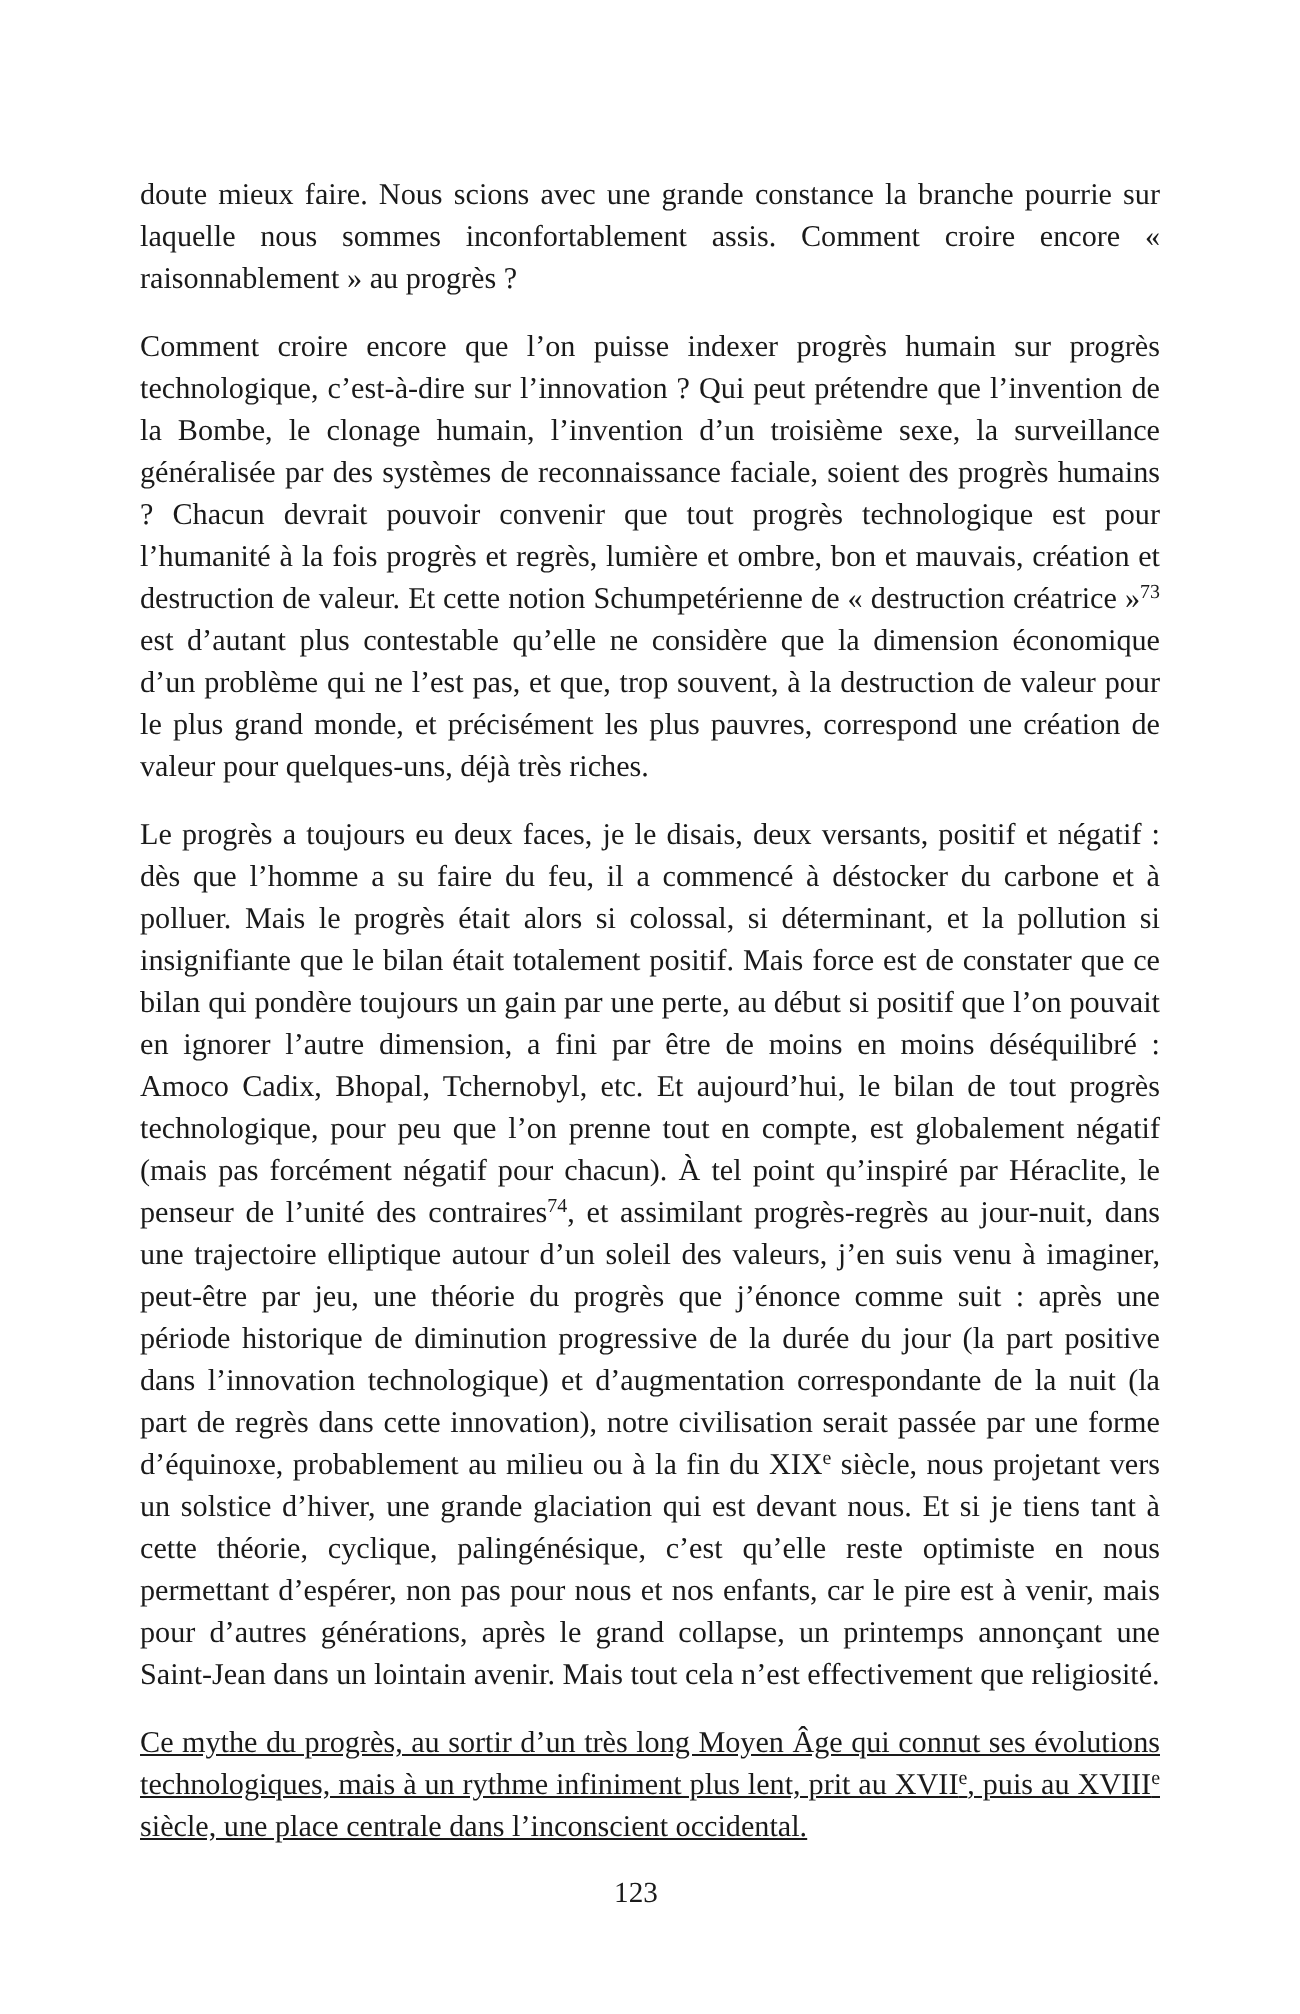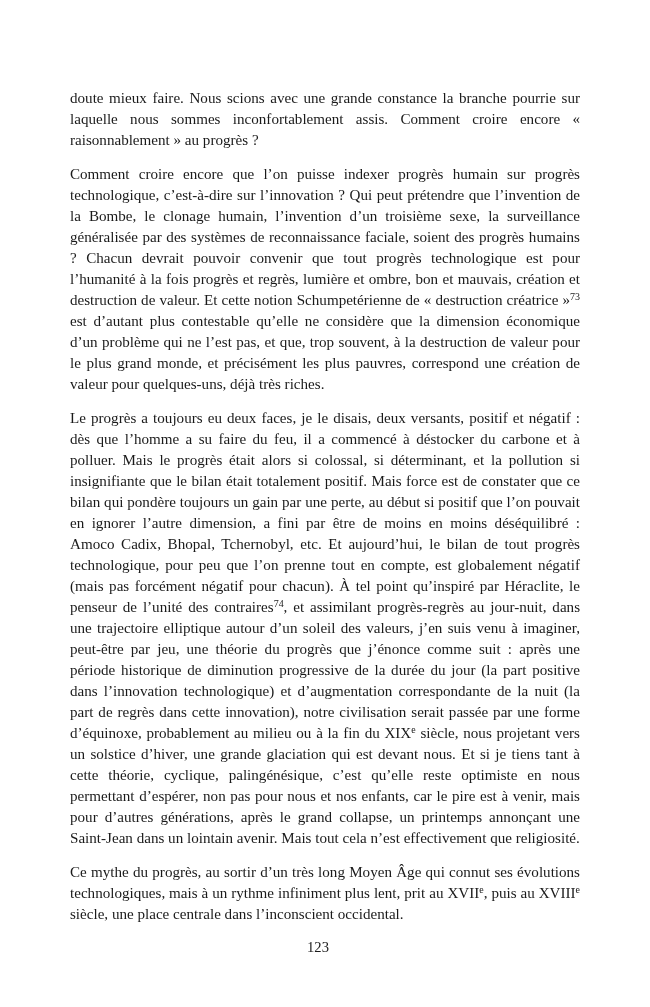--- a/index.html
+++ b/index.html
@@ -34,20 +34,21 @@
     line-height: 21.0px;
     text-align: justify;
     text-justify: inter-word;
     hyphens: none;
     -webkit-hyphens: none;
     color: #1a1a1a;
   }
 
   .para:last-child {
     margin-bottom: 0;
+    text-decoration: underline;
   }
 
   
   .para sup {
     font-size: 0.66em;
     line-height: 0;
     vertical-align: 0.52em;
   }
 
   .folio {

